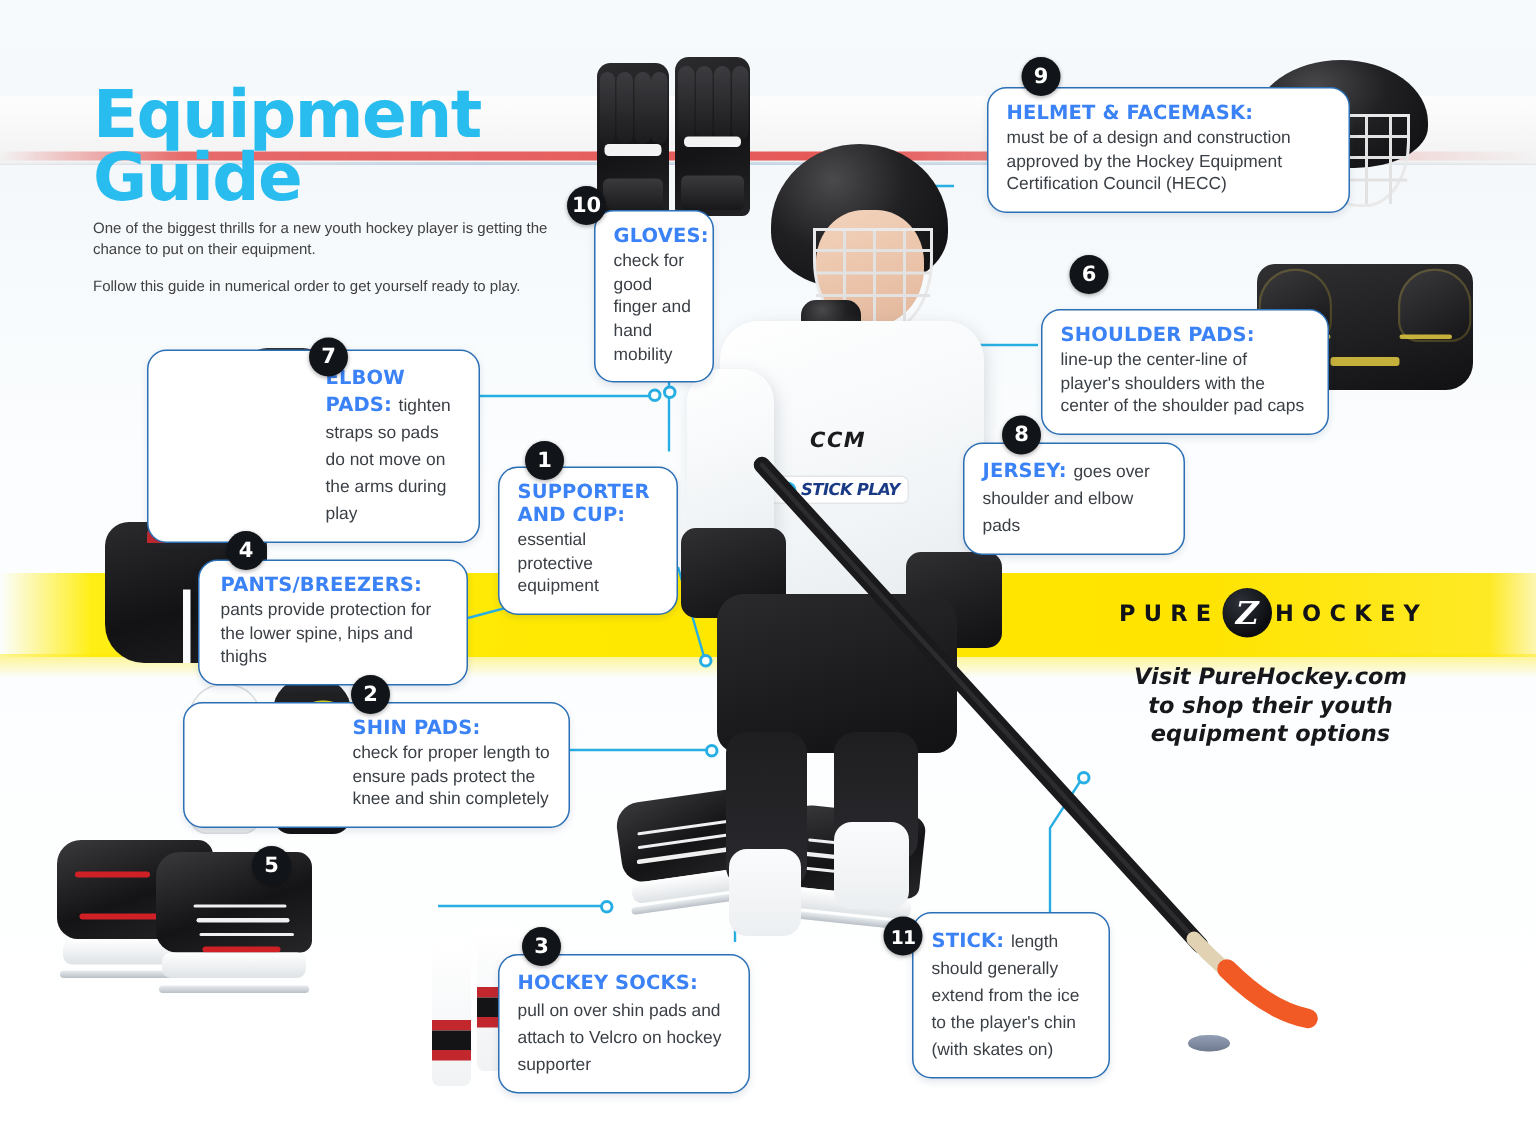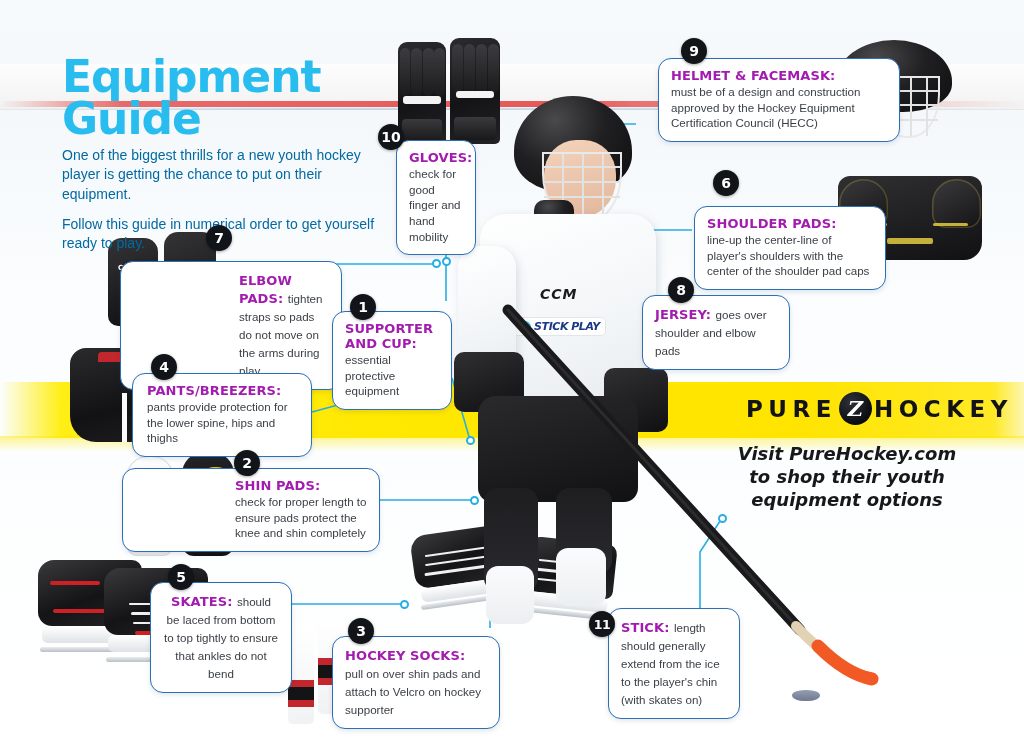--- a/index.html
+++ b/index.html
@@ -49,35 +49,35 @@
   .headline {
     position:absolute; left:62px; top:56px; width:330px; z-index:30;
   }
   .headline h1 {
     font-family:"DejaVu Sans", sans-serif;
     font-weight:900; color:#29BDEF; font-size:44px; line-height:.95;
     letter-spacing:-1px;
   }
   .intro {
     position:absolute; left:62px; top:146px; width:320px; z-index:30;
-    color:#0369a1; font-size:14px; line-height:1.38;
+    color:#404040; font-size:10px; line-height:1.38;
   }
   .intro p + p { margin-top:11px; }
 
   
   .callout {
     position:absolute; z-index:25;
     background:#ffffff;
     border:1.6px solid #2b6fb5;
     border-radius:13px;
     padding:9px 12px 10px 12px;
     box-shadow: 0 2px 5px rgba(40,70,110,.13);
   }
   .callout .ttl {
-    color:#a21caf; font-weight:900; font-size:13px;
+    color:#3b82f6; font-weight:900; font-size:13px;
     font-family:"DejaVu Sans", sans-serif; letter-spacing:.1px;
   }
   .callout .body {
     color:#3a3f45; font-size:11.6px; line-height:1.35;
   }
   .callout.inline .ttl { display:inline; }
   .callout.inline .body { display:inline; }
   .callout.stacked .ttl { display:block; margin-bottom:1px; }
   .callout.stacked .body { display:block; }
   .callout.centered { text-align:center; }
@@ -184,30 +184,30 @@
   .p-learn .swoosh { width:12px; height:12px; border-radius:50%; background:#2AB9EE; }
   .p-pants { position:absolute; background:linear-gradient(165deg,#2a2a2d,#111113);
     border-radius:18px 18px 14px 14px; }
   .p-leg { position:absolute; background:linear-gradient(180deg,#1e1e21,#2a2a2e); border-radius:14px; }
   .p-sock-w { position:absolute; background:linear-gradient(180deg,#fafbfc,#eceff1); border-radius:12px; }
   .p-face { position:absolute; background:linear-gradient(160deg,#f3d3bc,#e3b79b); border-radius:46% 46% 52% 52%; }
   .p-glove { position:absolute; background:linear-gradient(160deg,#303033,#101012); border-radius:10px; }
 
   
   .ph-logo { position:absolute; z-index:32; display:flex; align-items:center; }
-  .ph-word { font-family:"DejaVu Sans", sans-serif; font-weight:700; font-size:23px;
+  .ph-word { font-family:"DejaVu Sans", sans-serif; font-weight:700; font-size:15px;
     letter-spacing:5.5px; color:#111318; }
   .ph-puck { width:33px; height:33px; border-radius:50%;
     background:radial-gradient(circle at 35% 30%, #2d3138, #0b0d10 70%);
     margin:0 2px; position:relative; }
   .ph-puck .z { position:absolute; inset:0; display:flex; align-items:center; justify-content:center;
     color:#ffffff; font-family:"DejaVu Serif", serif; font-weight:700; font-size:21px; font-style:italic; }
   .ph-tag { position:absolute; z-index:32; text-align:center; width:230px;
     font-family:"DejaVu Sans", sans-serif; font-style:italic; font-weight:700;
-    font-size:18px; line-height:1.28; color:#17181b; }
+    font-size:15px; line-height:1.28; color:#17181b; }
 </style>
 </head>
 <body>
 
 <div id="stage">
 
   <div class="bg-ice"></div>
   <div class="bg-board"></div>
   <div class="bg-redline"></div>
   <div class="bg-blueline"></div>
@@ -432,21 +432,21 @@
     <span class="body">check for good finger and hand mobility</span>
   </div>
 
   <div class="badge" style="left:713px; top:170px;">6</div>
   <div class="callout stacked" style="left:694px; top:186px; width:192px;margin-top:20px;">
     <span class="ttl">SHOULDER PADS:</span>
     <span class="body">line-up the center-line of player's shoulders with the center of the shoulder pad caps</span>
   </div>
 
   <div class="badge" style="left:206px; top:225px;">7</div>
-  <div class="callout inline" style="left:98px; top:261px; width:222px; padding-left:118px;margin-left:22px;">
+  <div class="callout inline" style="left:98px; top:233px; width:222px; padding-left:118px;">
     <span class="ttl">ELBOW PADS:</span>
     <span class="body">tighten straps so pads do not move on the arms during play</span>
   </div>
 
   <div class="badge" style="left:668px; top:277px;">8</div>
   <div class="callout inline" style="left:642px; top:295px; width:148px;">
     <span class="ttl">JERSEY:</span>
     <span class="body">goes over shoulder and elbow pads</span>
   </div>
 
@@ -462,24 +462,20 @@
     <span class="body">pants provide protection for the lower spine, hips and thighs</span>
   </div>
 
   <div class="badge" style="left:234px; top:450px;">2</div>
   <div class="callout stacked" style="left:122px; top:468px; width:258px; padding-left:112px;">
     <span class="ttl">SHIN PADS:</span>
     <span class="body">check for proper length to ensure pads protect the knee and shin completely</span>
   </div>
 
   <div class="badge" style="left:168px; top:564px;">5</div>
-  <div class="callout inline centered" style="left:150px; top:582px; width:142px;">
-    <span class="ttl">SKATES:</span>
-    <span class="body">should be laced from bottom to top tightly to ensure that ankles do not bend</span>
-  </div>
 
   <div class="badge" style="left:348px; top:618px;">3</div>
   <div class="callout inline" style="left:332px; top:636px; width:168px;">
     <span class="ttl">HOCKEY SOCKS:</span>
     <span class="body">pull on over shin pads and attach to Velcro on hockey supporter</span>
   </div>
 
   <div class="badge wide" style="left:589px; top:611px;">11</div>
   <div class="callout inline" style="left:608px; top:608px; width:132px;">
     <span class="ttl">STICK:</span>

